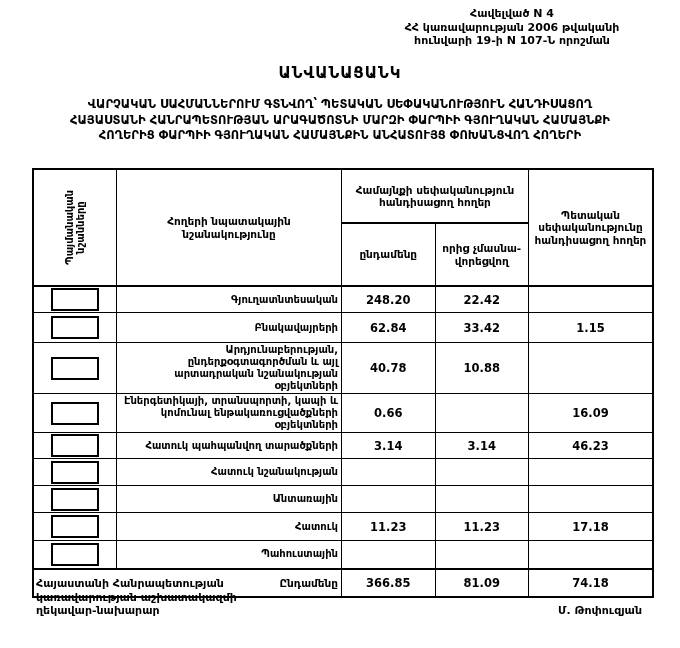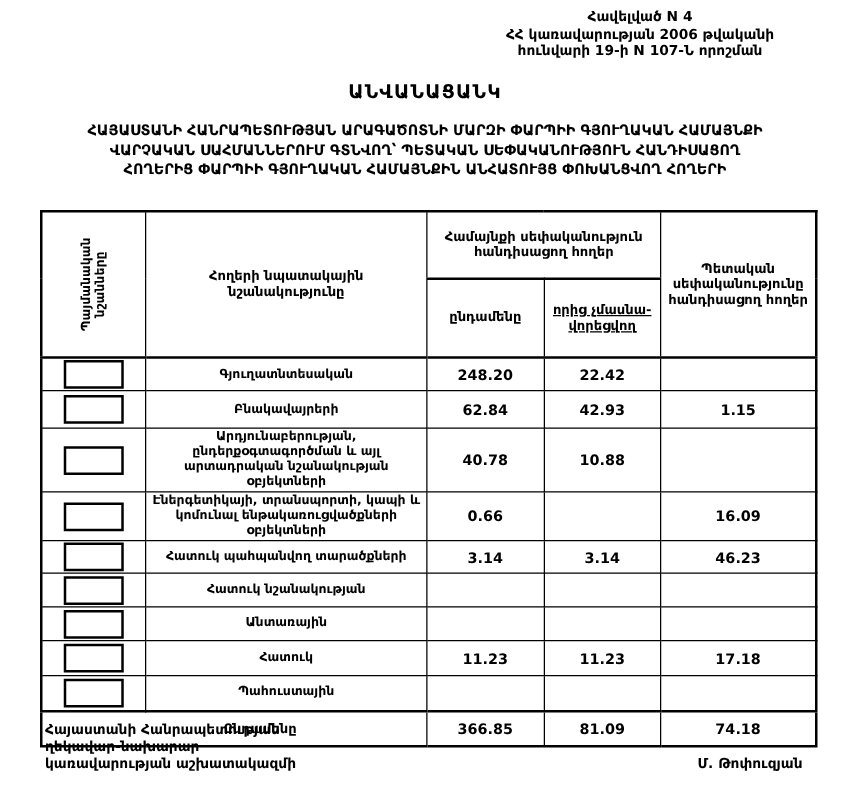--- a/index.html
+++ b/index.html
@@ -35,32 +35,32 @@
     font-weight:bold;
     overflow:hidden;
   }
   table.land thead th{
     font-size:10.5px;line-height:12.5px;text-align:center;vertical-align:middle;
     border-bottom-width:2px;
   }
   th.col-signs{width:76px;}
   th.col-label{width:218px;}
   th.col-total{width:107px;}
-  th.col-npriv{width:104px;text-decoration:underline;}
+  th.col-npriv{width:104px;}
   th.col-state{width:117px;}
   .vertical{
     writing-mode:vertical-rl;
     transform:rotate(180deg);
     margin:0 auto;
     font-size:10px;line-height:11px;
     height:106px;
     white-space:normal;
     text-align:center;
   }
-  td.c-label{font-size:10px;line-height:12px;text-align:center;vertical-align:middle;}
+  td.c-label{font-size:10px;line-height:12px;text-align:right;vertical-align:middle;}
   td.c-num{font-size:11.5px;text-align:center;vertical-align:middle;}
   td.c-sign{text-align:center;vertical-align:middle;}
   .legend-box{
     width:44px;height:19px;border:2px solid #000;margin:0 auto;background:#fff;
   }
   tr.total-row td{border-top:2px solid #000;border-bottom:2px solid #000;}
   tr.total-row td.c-label{padding-left:44px;font-size:10.5px;}
   .footer{
     position:absolute;top:577px;left:36px;
     font-size:11px;line-height:13.5px;font-weight:bold;
@@ -75,22 +75,22 @@
 
 <div class="appendix">
   <div>Հավելված N 4</div>
   <div>ՀՀ կառավարության 2006 թվականի</div>
   <div>հունվարի 19-ի N 107-Ն որոշման</div>
 </div>
 
 <div class="doc-title">ԱՆՎԱՆԱՑԱՆԿ</div>
 
 <div class="doc-subtitle">
+  <div>ՎԱՐՉԱԿԱՆ ՍԱՀՄԱՆՆԵՐՈՒՄ ԳՏՆՎՈՂ՝ ՊԵՏԱԿԱՆ ՍԵՓԱԿԱՆՈՒԹՅՈՒՆ ՀԱՆԴԻՍԱՑՈՂ</div>
   <div>ՀԱՅԱՍՏԱՆԻ ՀԱՆՐԱՊԵՏՈՒԹՅԱՆ ԱՐԱԳԱԾՈՏՆԻ ՄԱՐԶԻ ՓԱՐՊԻԻ ԳՅՈՒՂԱԿԱՆ ՀԱՄԱՅՆՔԻ</div>
-  <div>ՎԱՐՉԱԿԱՆ ՍԱՀՄԱՆՆԵՐՈՒՄ ԳՏՆՎՈՂ՝ ՊԵՏԱԿԱՆ ՍԵՓԱԿԱՆՈՒԹՅՈՒՆ ՀԱՆԴԻՍԱՑՈՂ</div>
   <div>ՀՈՂԵՐԻՑ ՓԱՐՊԻԻ ԳՅՈՒՂԱԿԱՆ ՀԱՄԱՅՆՔԻՆ ԱՆՀԱՏՈՒՅՑ ՓՈԽԱՆՑՎՈՂ ՀՈՂԵՐԻ</div>
 </div>
 
 <table class="land">
   <thead>
     <tr style="height:54px;">
       <th class="col-signs" rowspan="2">
         <div class="vertical">Պայմանական նշանները</div>
       </th>
       <th class="col-label" rowspan="2">Հողերի  նպատակային նշանակությունը</th>
@@ -111,21 +111,21 @@
       <td class="c-num">248.20</td>
       <td class="c-num">22.42</td>
       <td class="c-num"></td>
     </tr>
     <tr style="height:30px;">
       <td class="c-sign">
           <div class="legend-box"></div>
         </td>
       <td class="c-label">Բնակավայրերի</td>
       <td class="c-num">62.84</td>
-      <td class="c-num">42.93</td>
+      <td class="c-num">33.42</td>
       <td class="c-num">1.15</td>
     </tr>
     <tr style="height:36px;">
       <td class="c-sign">
           <div class="legend-box"></div>
         </td>
       <td class="c-label">Արդյունաբերության, ընդերքօգտագործման և այլ արտադրական նշանակության օբյեկտների</td>
       <td class="c-num">40.78</td>
       <td class="c-num">10.88</td>
       <td class="c-num"></td>
@@ -188,17 +188,17 @@
       <td class="c-label" colspan="2">Ընդամենը</td>
       <td class="c-num">366.85</td>
       <td class="c-num">81.09</td>
       <td class="c-num">74.18</td>
     </tr>
   </tbody>
 </table>
 
 <div class="footer">
   <div>Հայաստանի Հանրապետության</div>
+  <div>կառավարության աշխատակազմի</div>
   <div>ղեկավար-նախարար</div>
-  <div>կառավարության աշխատակազմի</div>
 </div>
 
 <div class="signature">Մ. Թոփուզյան</div>
 
 </body></html>

